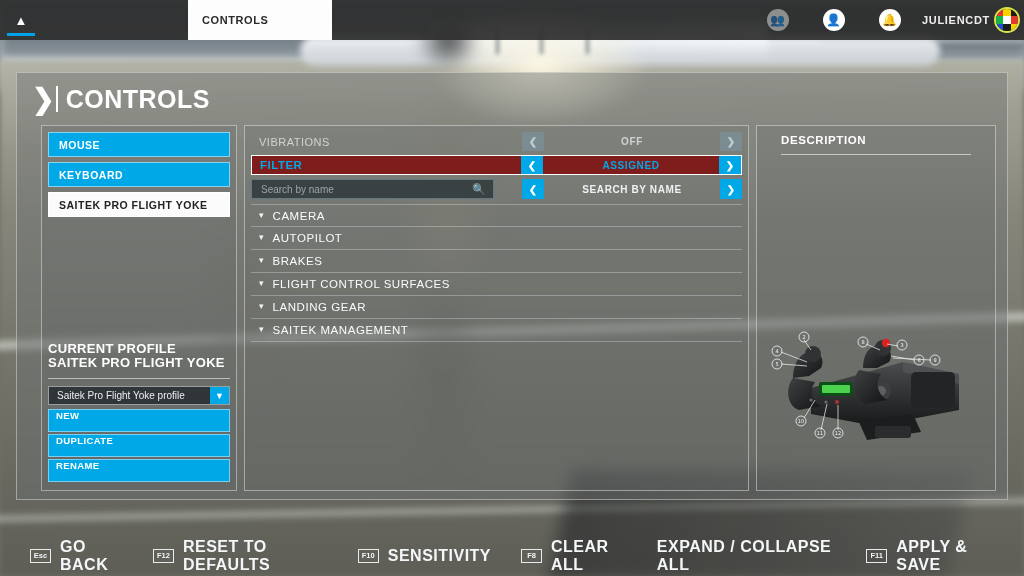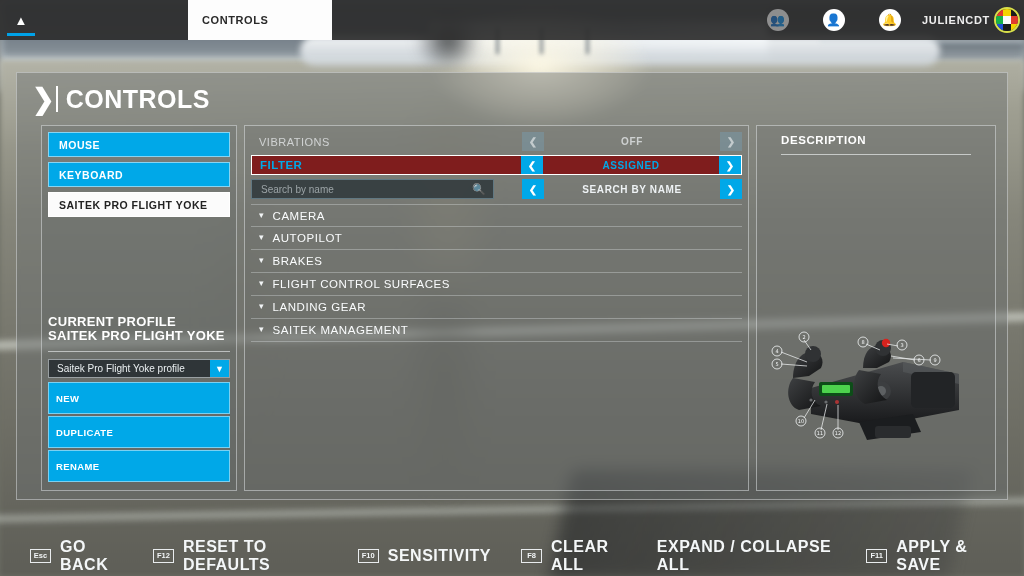--- a/index.html
+++ b/index.html
@@ -174,22 +174,22 @@
     height:19px; background:#2f3538; border:1px solid rgba(225,230,233,.6);
     display:flex; align-items:center; justify-content:space-between;
     padding:0 0 0 8px; margin-bottom:4px;
   }
   .profile-select .val { font-size:10px; color:#e9eef0; }
   .profile-select .caret {
     width:19px; height:100%; background:#00a8e8; color:#fff; font-size:9px;
     display:flex; align-items:center; justify-content:center;
   }
   .act-btn {
-    height:32px; background:#00a8e8; border:1px solid rgba(245,248,250,.5);
-    display:flex; align-items:center; padding-left:7px; margin-bottom:2px;
+    height:23px; background:#00a8e8; border:1px solid rgba(245,248,250,.5);
+    display:flex; padding-left:7px; margin-bottom:2px;
     font-size:9.5px; font-weight:bold; color:#fff; letter-spacing:.4px;
   }
 
   
   .col-mid {
     flex:1; border:1px solid rgba(230,234,236,.5);
     background:rgba(92,96,96,.16); padding:6px;
   }
   .row-generic {
     height:19px; display:flex; align-items:stretch; margin-bottom:4px;

